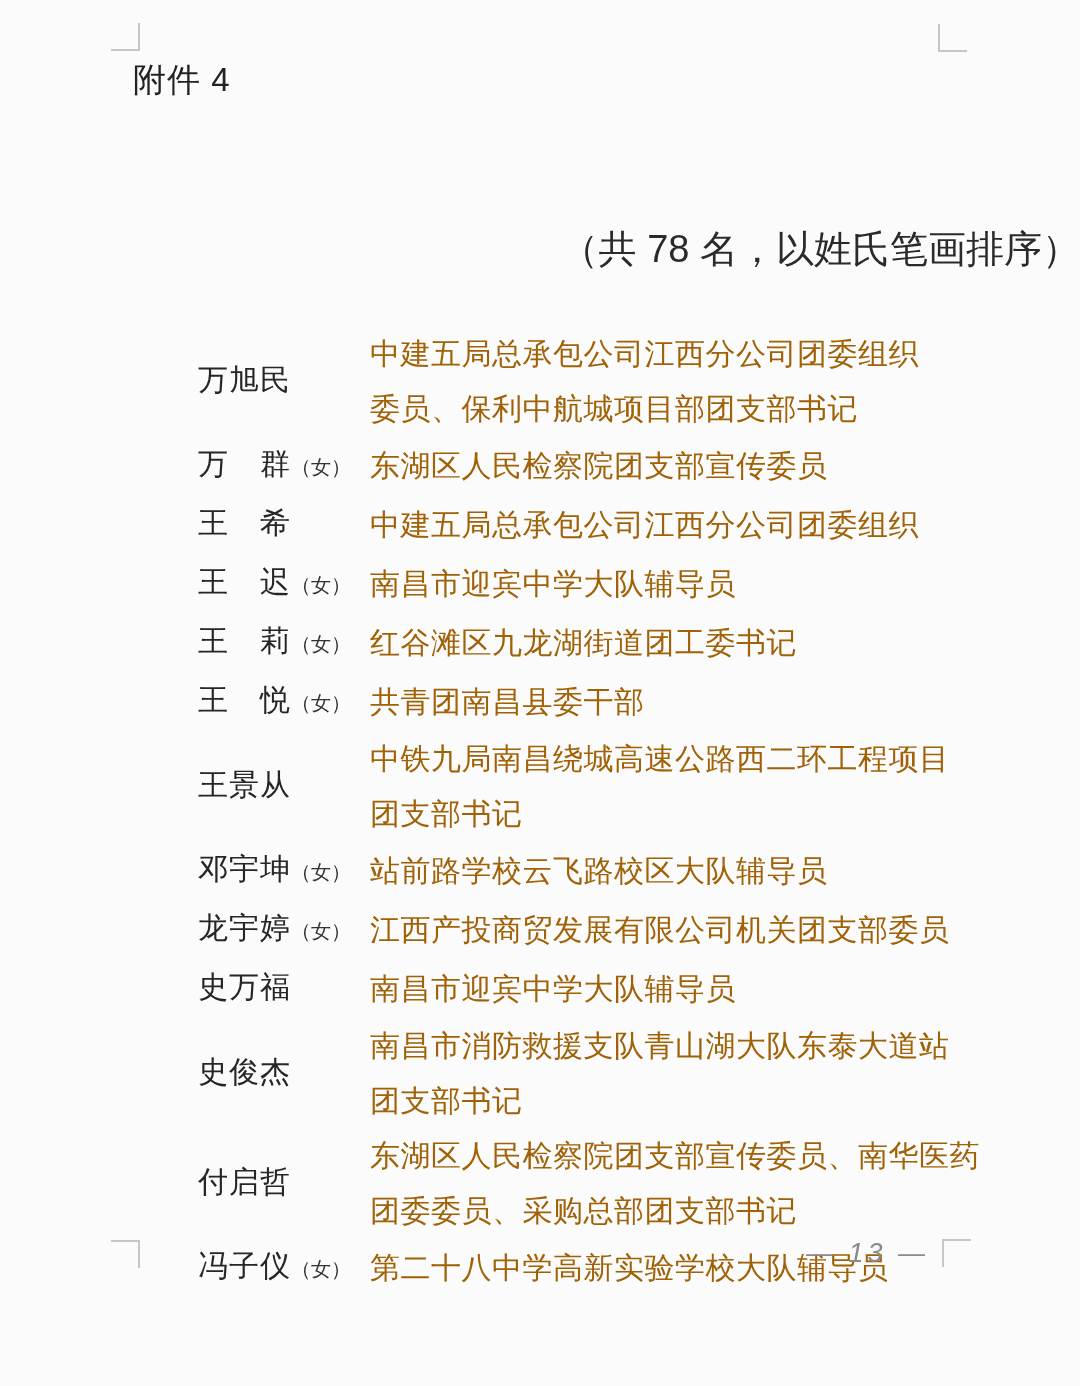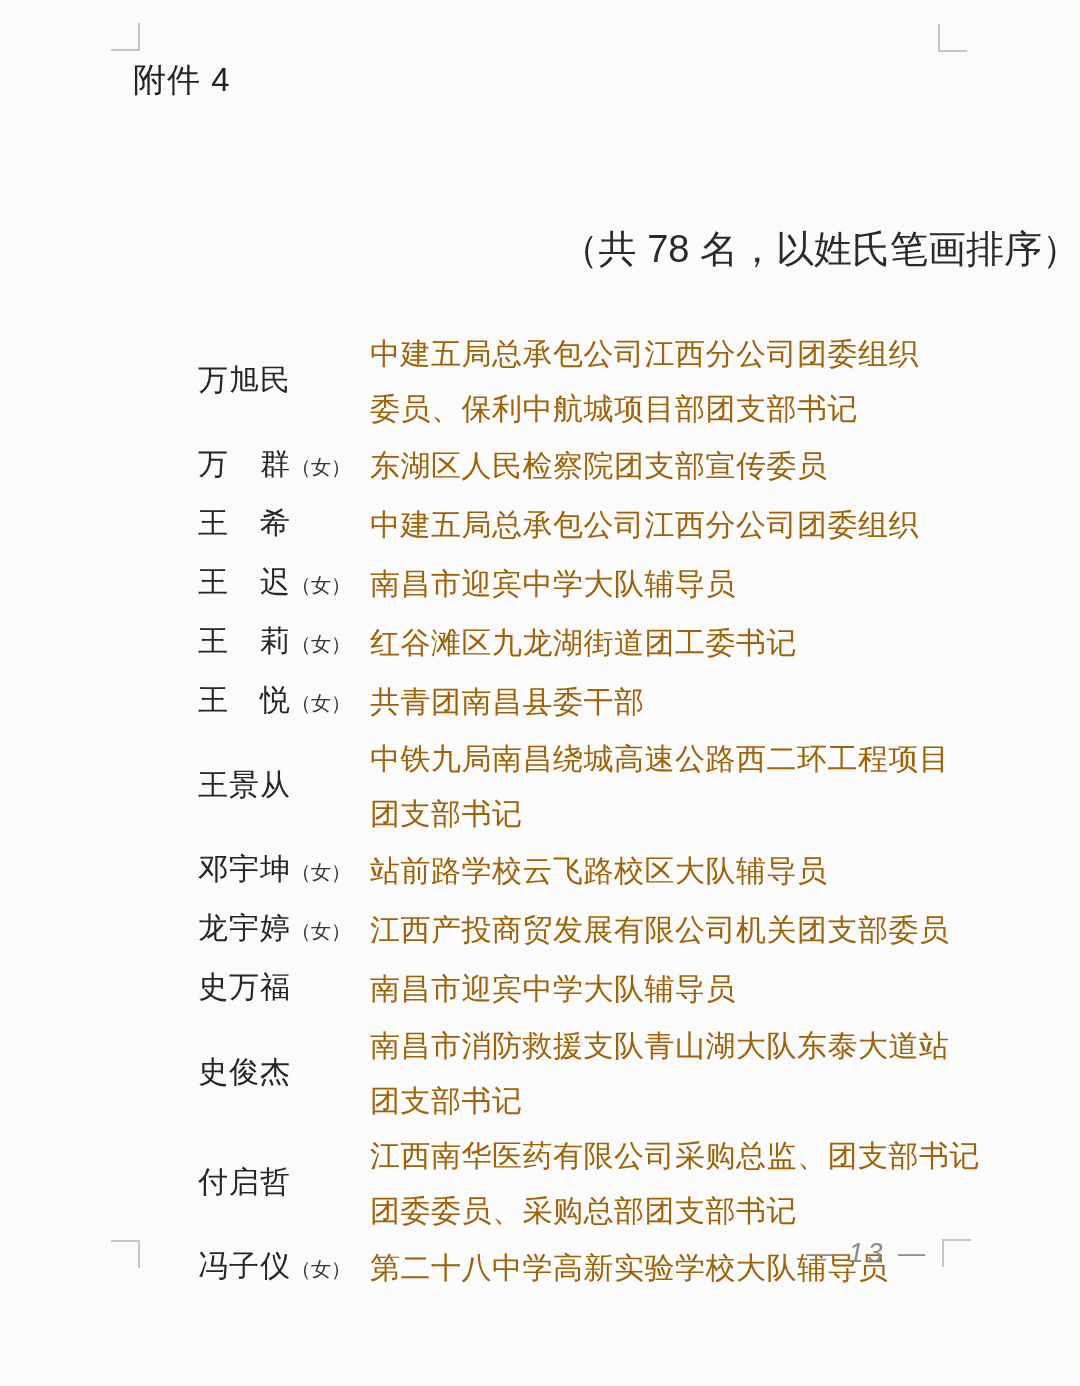--- a/index.html
+++ b/index.html
@@ -181,21 +181,21 @@
       <div class="entry">
         <div class="name-cell"><span class="name">史俊杰</span><span class="gender"></span></div>
         <div class="desc-cell">
           <div class="desc-line">南昌市消防救援支队青山湖大队东泰大道站</div>
           <div class="desc-line">团支部书记</div>
         </div>
       </div>
       <div class="entry">
         <div class="name-cell"><span class="name">付启哲</span><span class="gender"></span></div>
         <div class="desc-cell">
-          <div class="desc-line">江西南华医药有限公司采购总监、团支部书记</div>
+          <div class="desc-line">东湖区人民检察院团支部宣传委员、南华医药</div>
           <div class="desc-line">团委委员、采购总部团支部书记</div>
         </div>
       </div>
       <div class="entry">
         <div class="name-cell"><span class="name">冯子仪</span><span class="gender">（女）</span></div>
         <div class="desc-cell">
           <div class="desc-line">第二十八中学高新实验学校大队辅导员</div>
         </div>
       </div>
     </div>

